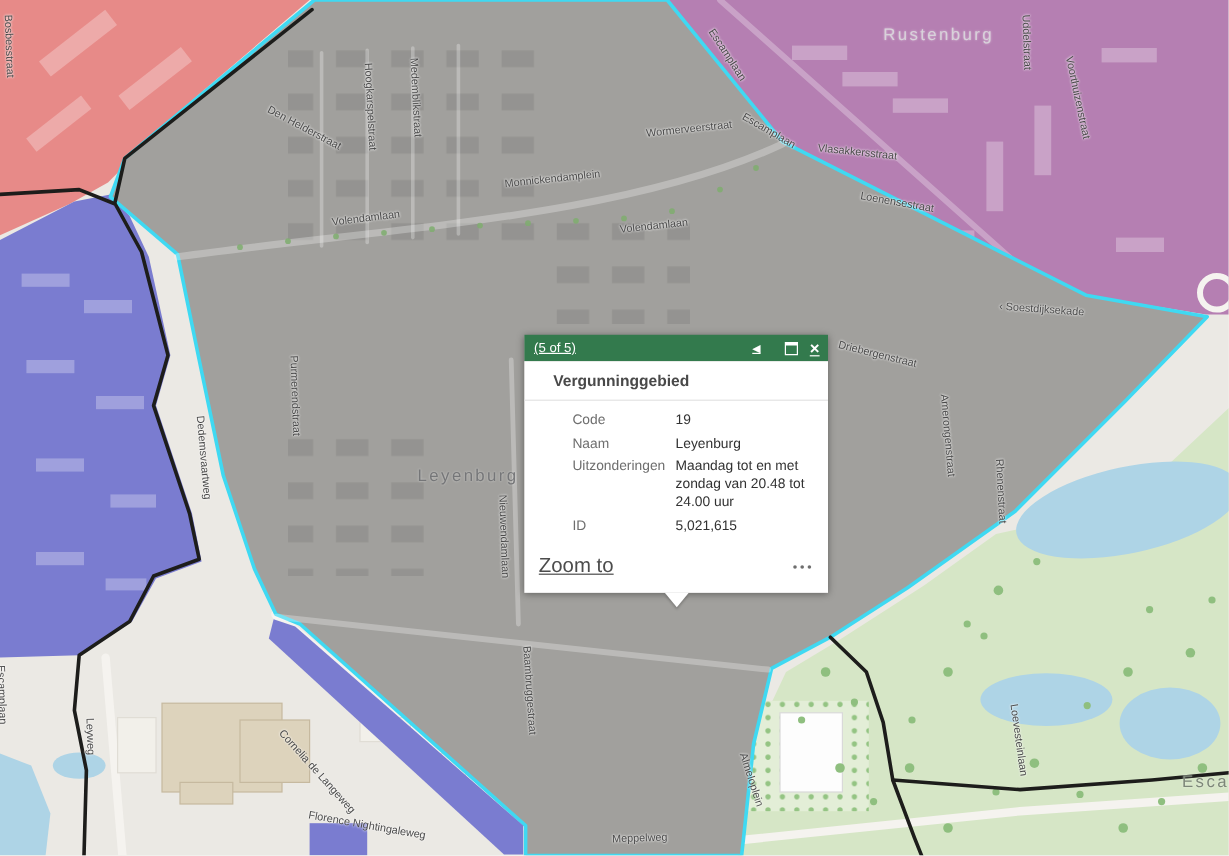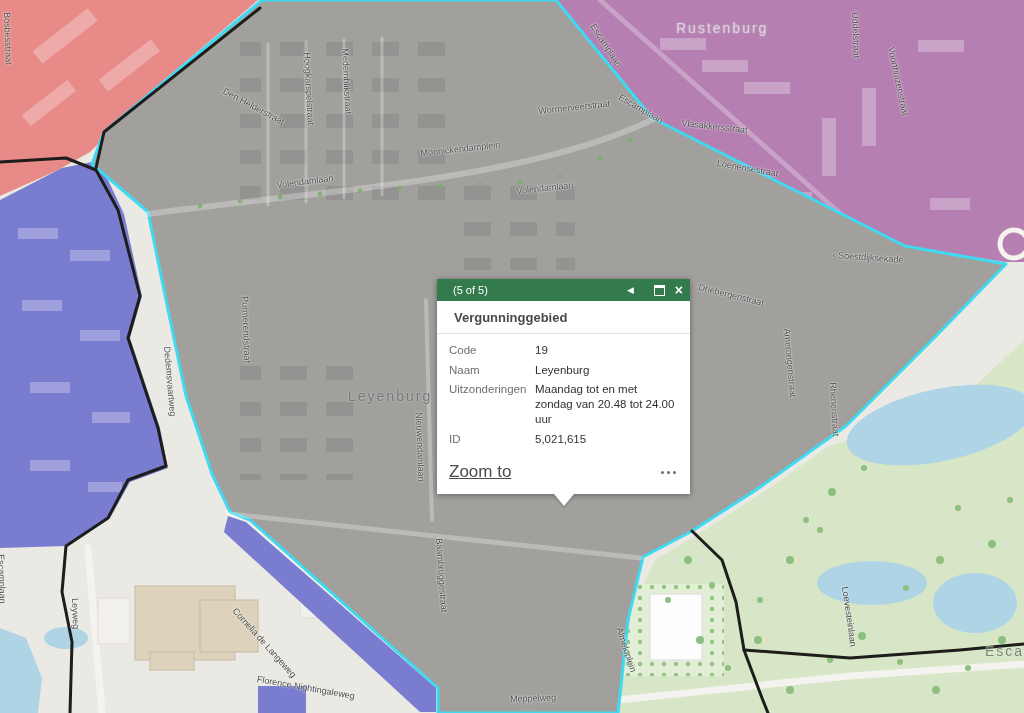--- a/index.html
+++ b/index.html
@@ -27,34 +27,34 @@
   .bld-white{fill:#fdfdfd;stroke:#d9d9d9;}
   .bld-light{fill:#f2f0ea;stroke:#e0ddd5;}
   .zone-orchard{fill:#e3eed7;}
   .tree{fill:var(--park-trees);}
   .wbld{fill:#ffffff;opacity:.28;}
   .roundabout{fill:none;stroke:#f5f3ef;stroke-width:5;}
 
   
   .popup{position:absolute;left:437px;top:279px;width:253px;z-index:10;
          box-shadow:0 1px 6px rgba(0,0,0,.4);font-family:"Liberation Sans",sans-serif;}
-  .popup-header{height:22px;display:flex;align-items:center;padding:0 7px 0 16px;
-                color:#fff;font-size:11px;}
+  .popup-header{height:22px;display:flex;align-items:center;padding:0 7px 0 8px;
+                color:#fff;font-size:11px;text-decoration:underline;}
   .hdr-icons{margin-left:auto;display:flex;align-items:center;}
   .icon{color:#fff;line-height:1;}
   .icon.prev{font-size:9px;margin-right:20px;cursor:pointer;}
   .icon.max{margin-right:10px;cursor:pointer;display:inline-flex;}
   .maxbox{display:inline-block;width:9px;height:7px;border:1px solid #fff;border-top-width:3px;}
   .icon.close{font-size:14px;font-weight:bold;cursor:pointer;}
   .popup-body{background:#ffffff;}
-  .popup-title{margin:0;padding:9px 17px 8px;font-size:13px;font-weight:bold;color:#494949;}
+  .popup-title{margin:0;padding:9px 24px 8px;font-size:13px;font-weight:bold;color:#494949;}
   .divider{border-top:1px solid #e3e3e3;}
   .fields{padding:9px 12px 2px;}
   .frow{display:flex;margin-bottom:5px;font-size:11.5px;line-height:1.28;}
-  .flabel{width:86px;flex:none;color:#6e6e6e;}
+  .flabel{width:86px;flex:none;color:#6e6e6e;margin-left:28px;}
   .fvalue{flex:1;color:#323232;}
   .popup-footer{display:flex;align-items:center;padding:9px 12px 12px;}
   .zoomto{font-size:17px;color:#4c4c4c;text-decoration:underline;cursor:pointer;}
   .dots{margin-left:auto;display:flex;gap:3px;cursor:pointer;padding:4px 2px;}
   .dots i{width:3px;height:3px;border-radius:50%;background:#6e6e6e;display:block;}
   .popup-pointer{position:absolute;left:50%;top:100%;margin-left:-10px;width:0;height:0;
                  border:10px solid transparent;border-top:12px solid #ffffff;border-bottom:none;
                  filter:drop-shadow(0 2px 1px rgba(0,0,0,.2));}
 </style>
 </head>
@@ -204,21 +204,21 @@
       <path class="boundary" d="M0,162 L66,158 L96,170 L118,210 L140,296 L128,338 L158,428 L166,466 L128,480 L108,518 L66,546 L62,592 L72,642 L70,713"></path>
       <path class="boundary" d="M96,168 L104,132 L260,8"></path>
       <path class="boundary" d="M692,531 L722,560 L736,602 L744,650 L762,698 L768,713"></path>
       <path class="boundary" d="M744,650 L850,658 L960,650 L1024,644"></path>
     </g>
 
     <circle class="roundabout" cx="1014" cy="244" r="14"></circle>
   </svg>
 
   <div id="map-labels">
-      <span class="maplabel area" style="left: 676px; top: 20px; color: rgb(216, 210, 218);">Rustenburg</span>
+      <span class="maplabel area" style="left: 736px; top: 20px; color: rgb(216, 210, 218);">Rustenburg</span>
       <span class="maplabel area" style="left: 348px; top: 388px; color: rgb(117, 118, 120);">Leyenburg</span>
       <span class="maplabel area" style="left: 985px; top: 643px; color: rgb(125, 135, 121);">Escam</span>
       <span class="maplabel" style="left: 597px; top: 22px; transform: rotate(57deg);">Escamplaan</span>
       <span class="maplabel" style="left: 622px; top: 92px; transform: rotate(30deg);">Escamplaan</span>
       <span class="maplabel" style="left: 682px; top: 118px; transform: rotate(6deg);">Vlasakkersstraat</span>
       <span class="maplabel" style="left: 718px; top: 158px; transform: rotate(10deg);">Loenensestraat</span>
       <span class="maplabel" style="left: 833px; top: 250px; transform: rotate(4deg);">‹ Soestdijksekade</span>
       <span class="maplabel" style="left: 860px; top: 12px; transform: rotate(88deg);">Uddelstraat</span>
       <span class="maplabel" style="left: 896px; top: 46px; transform: rotate(78deg);">Voorthuizenstraat</span>
       <span class="maplabel" style="left: 700px; top: 282px; transform: rotate(14deg);">Driebergenstraat</span>

